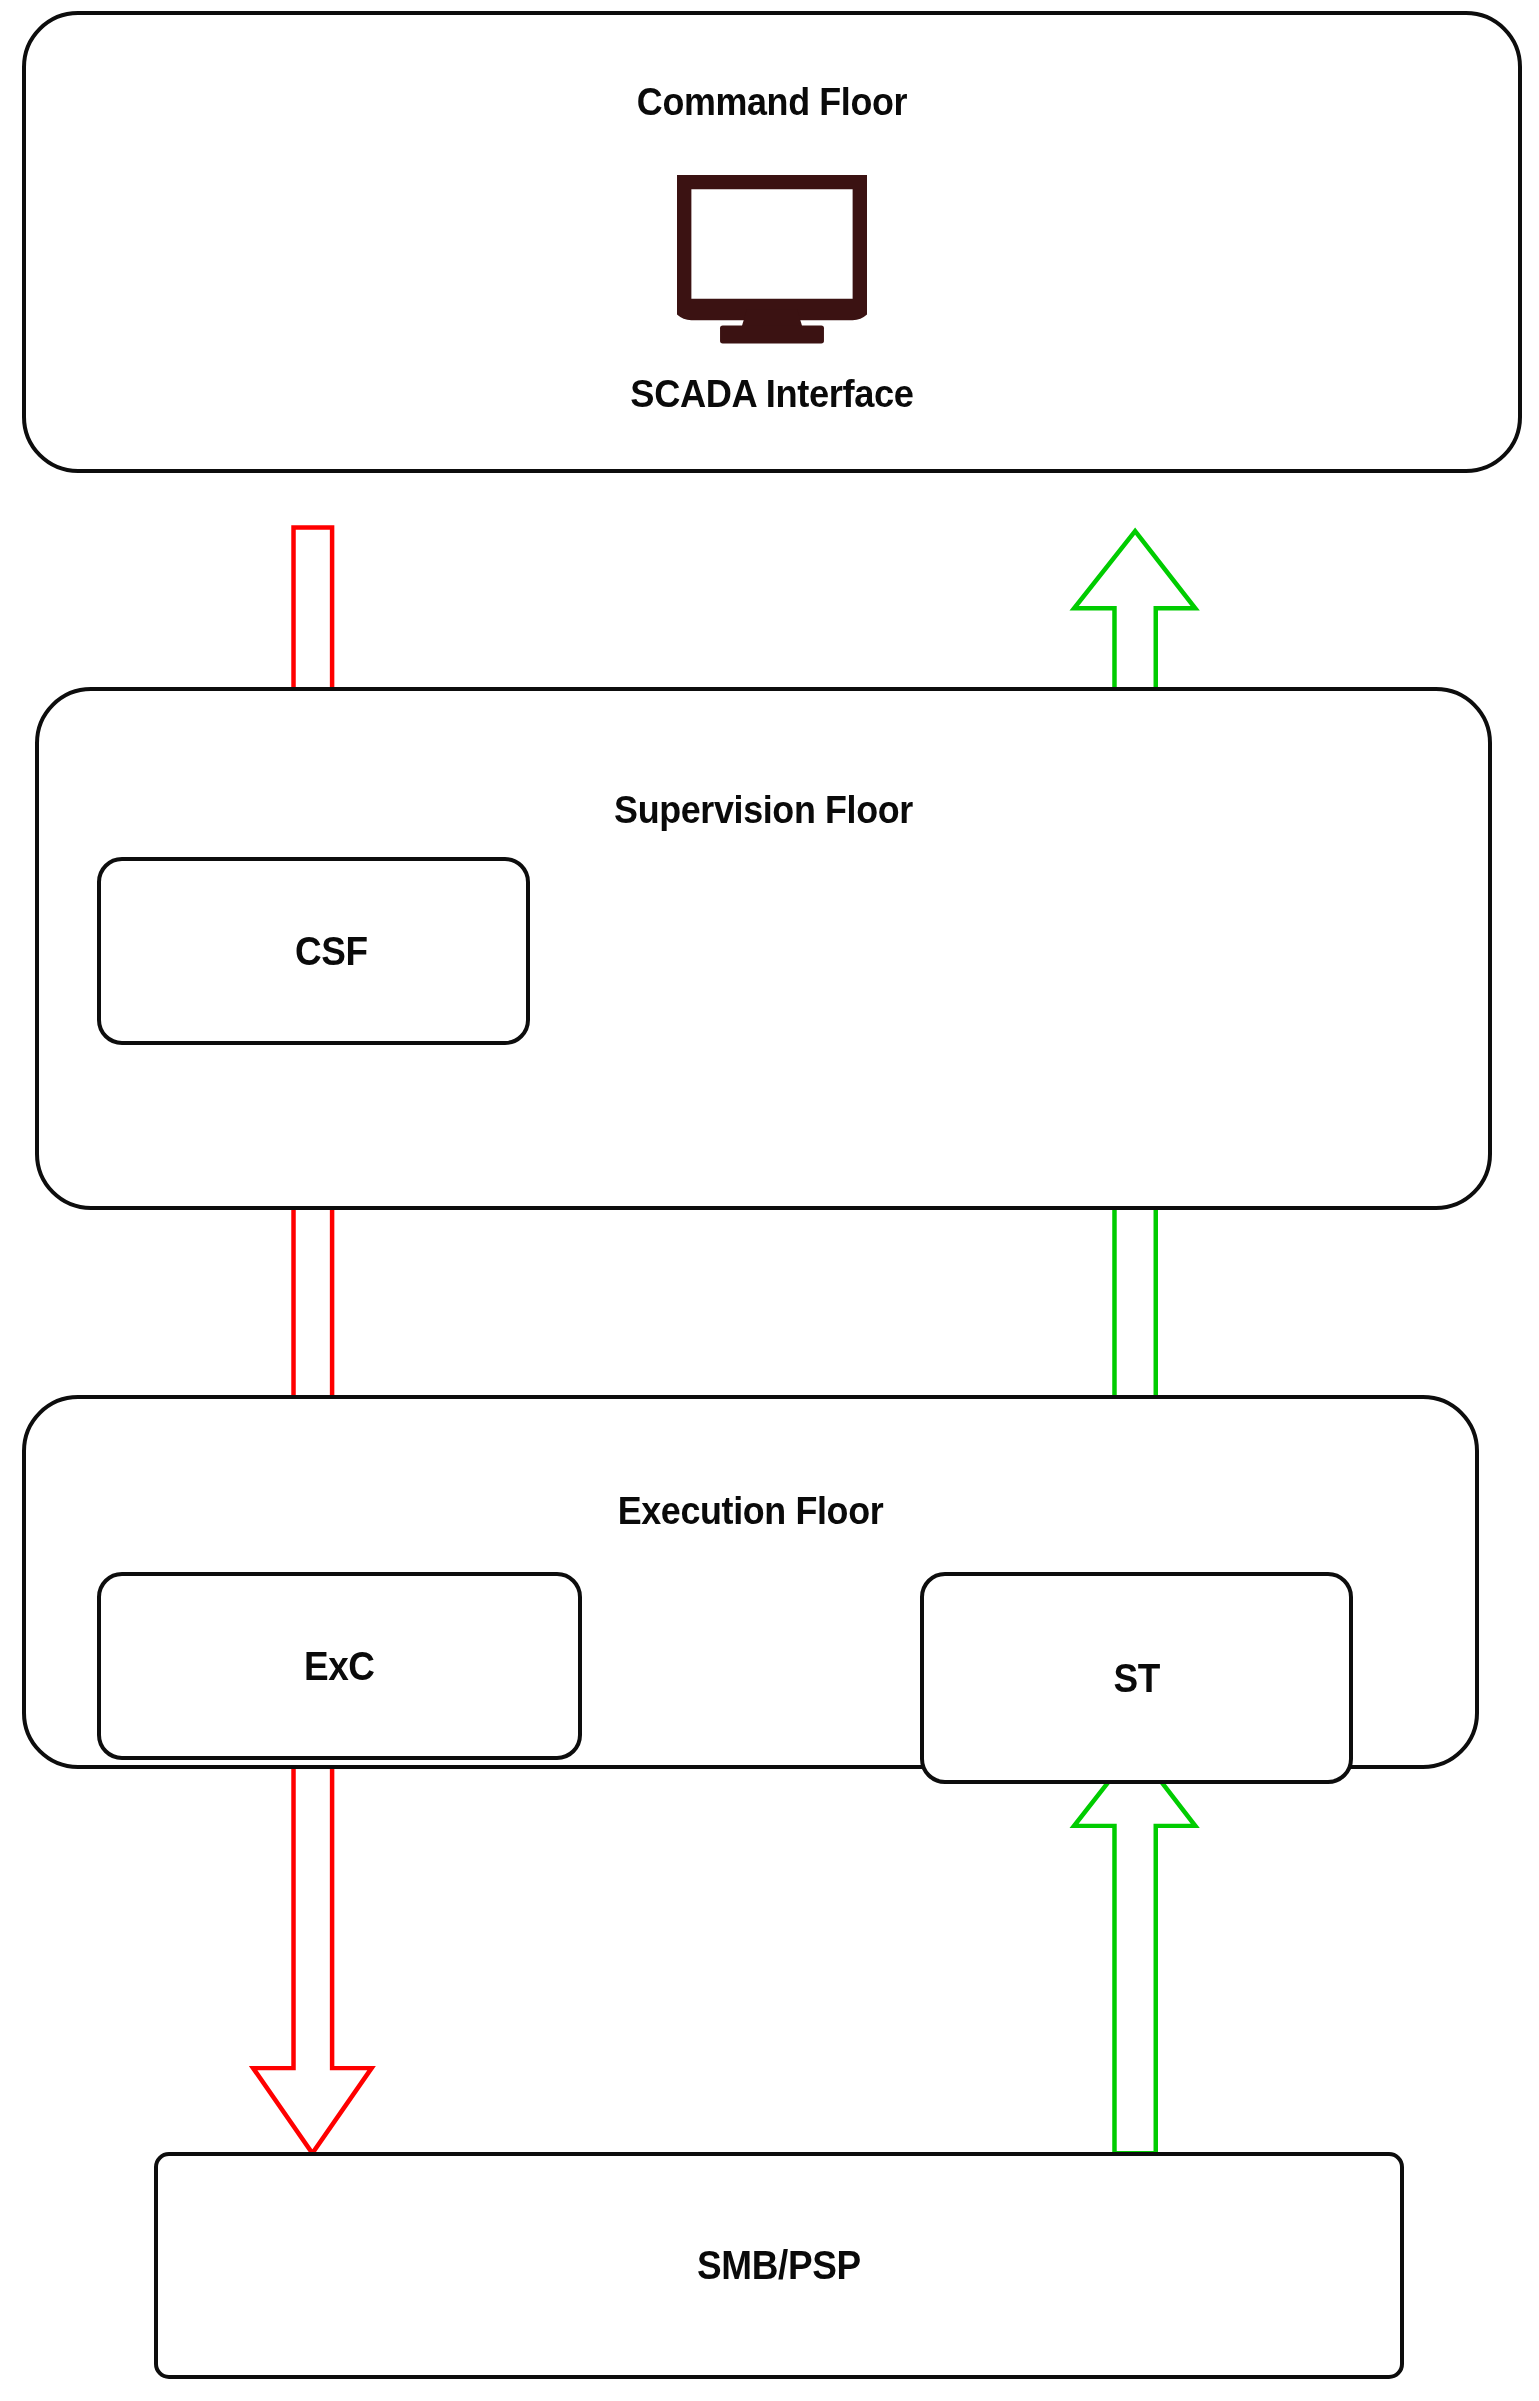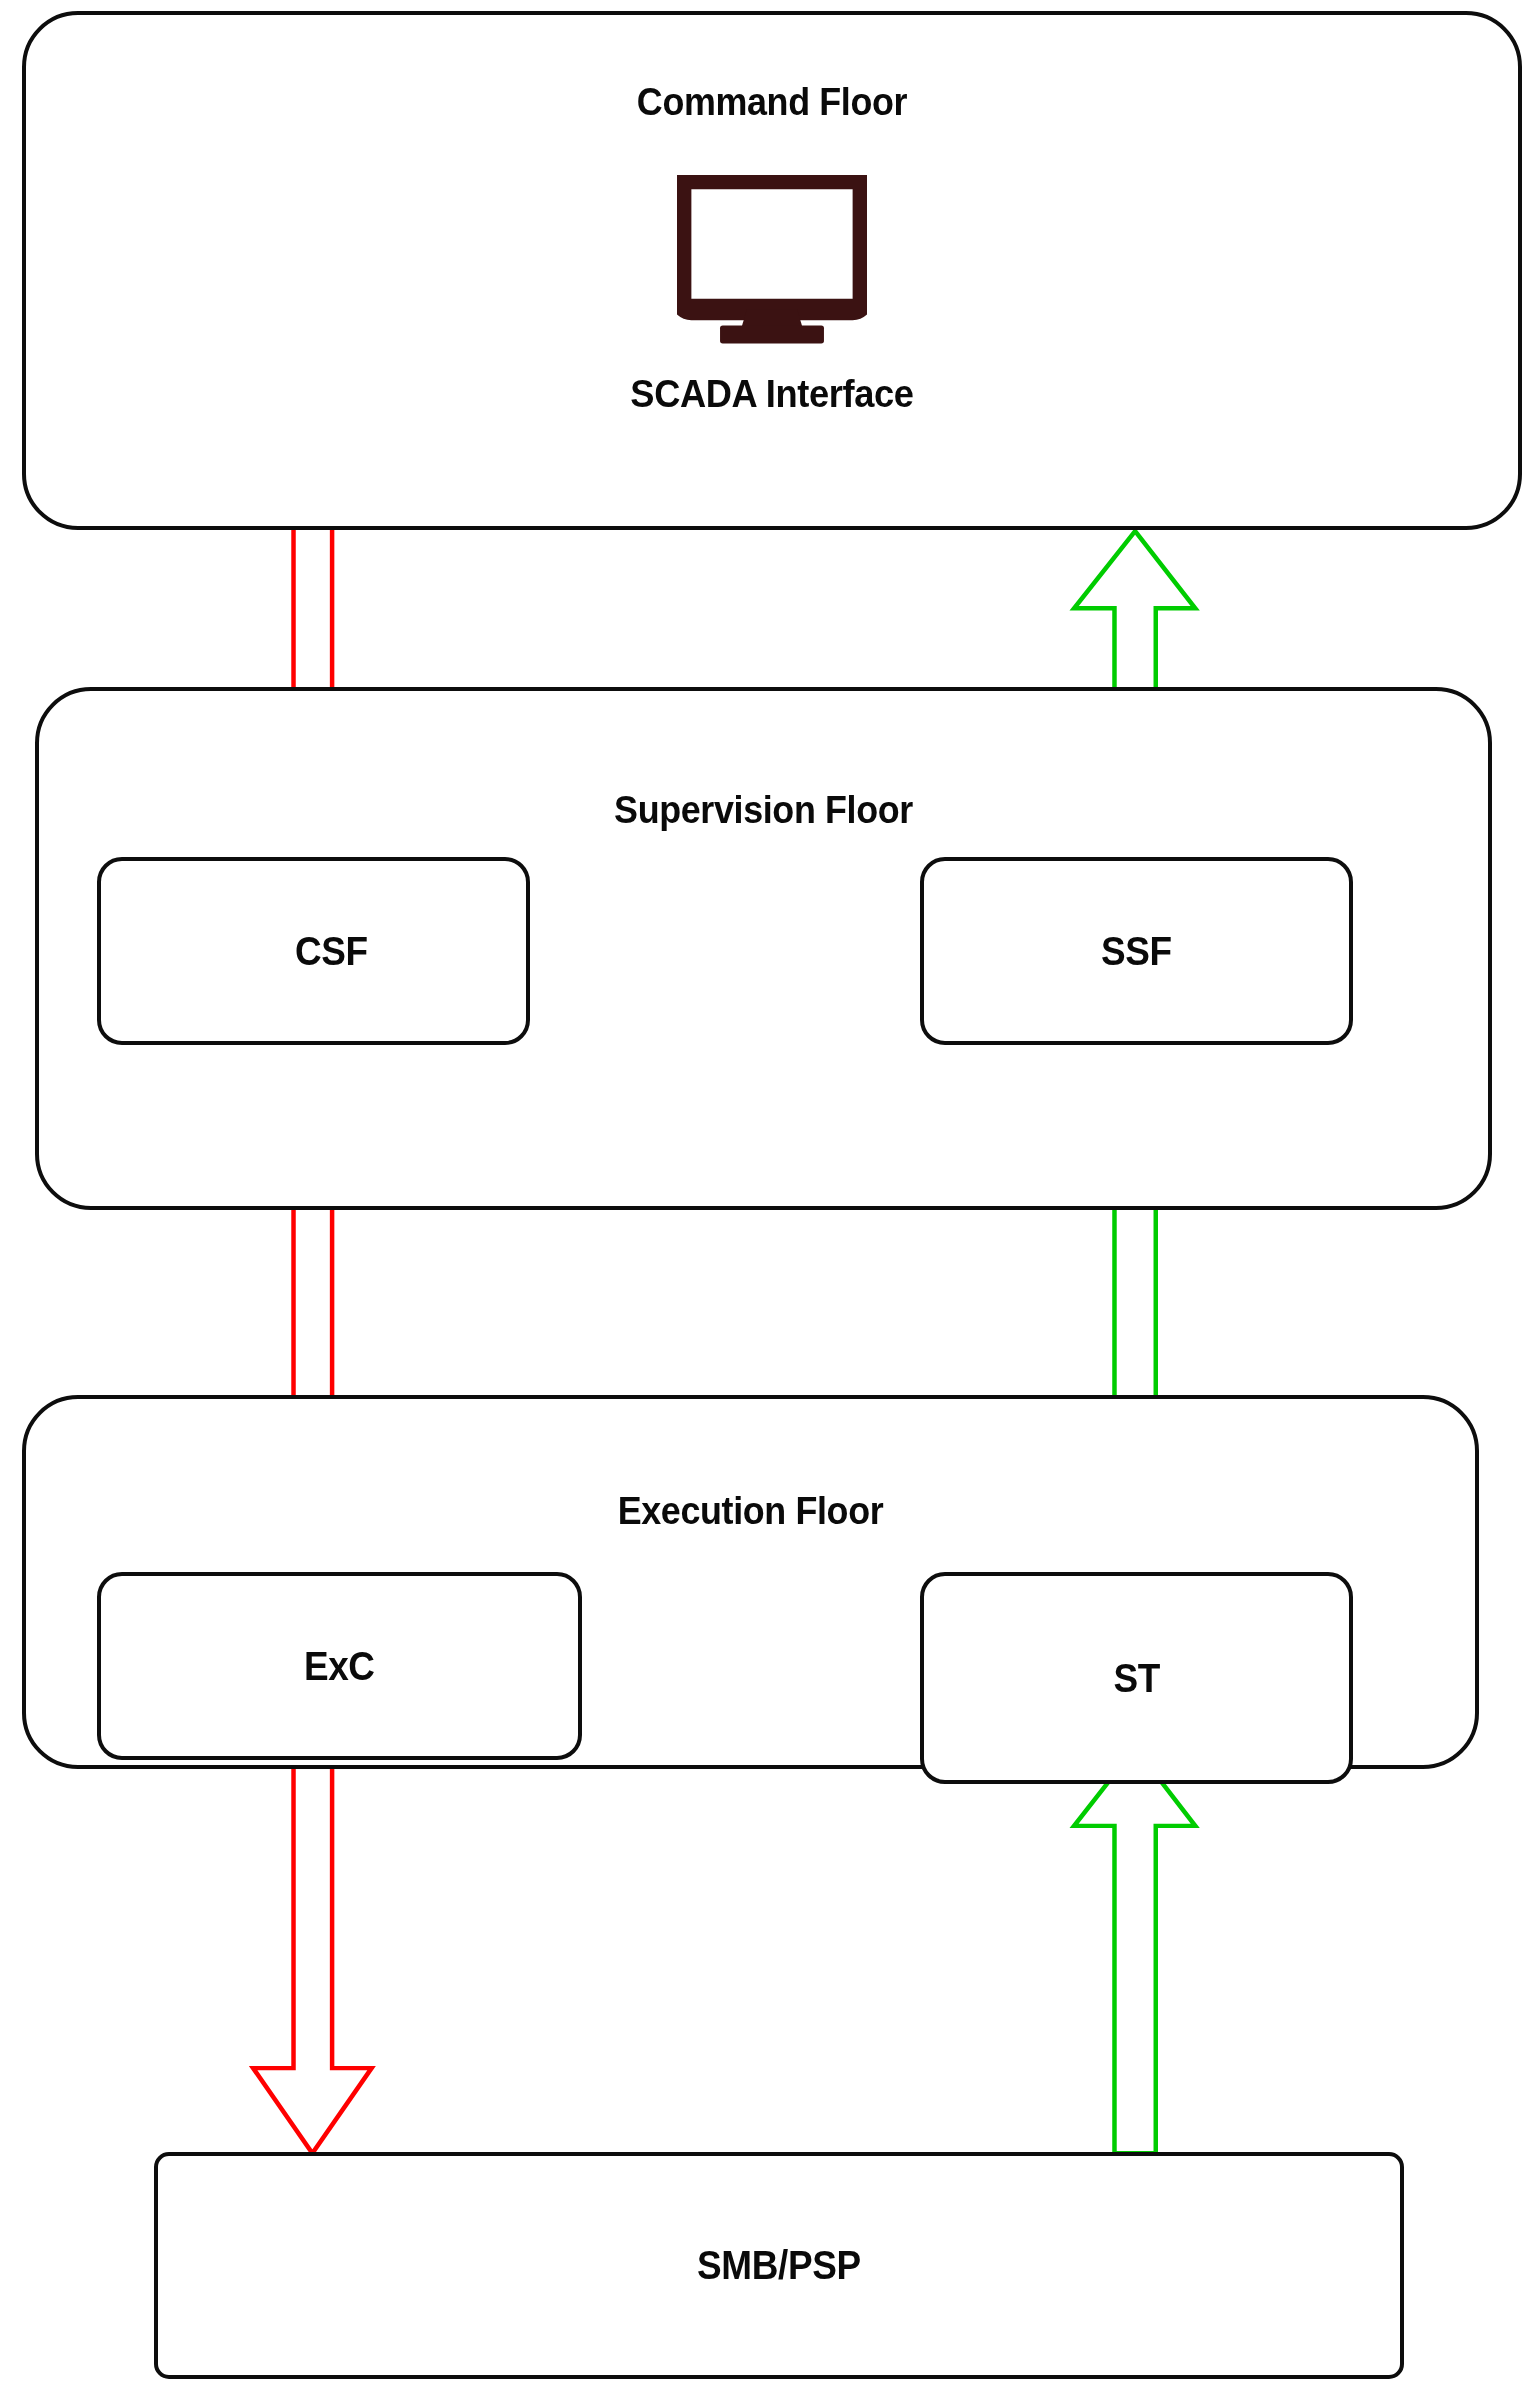--- a/index.html
+++ b/index.html
@@ -89,21 +89,21 @@
 
     <polygon points="327,1960 370,1960 370,2305 414,2305 348,2400 282,2305 327,2305" fill="#ffffff" stroke="#ff0000" stroke-width="5" stroke-linejoin="miter"></polygon>
 
     <polygon points="1242,2400 1288,2400 1288,2035 1332,2035 1265,1948 1197,2035 1242,2035" fill="#ffffff" stroke="#00cc00" stroke-width="5" stroke-linejoin="miter"></polygon>
 
     <polygon points="1242,1750 1288,1750 1288,1255 1332,1255 1265,1168 1197,1255 1242,1255" fill="#ffffff" stroke="#00cc00" stroke-width="5" stroke-linejoin="miter"></polygon>
 
     <polygon points="1242,952 1288,952 1288,678 1332,678 1265,592 1197,678 1242,678" fill="#ffffff" stroke="#00cc00" stroke-width="5" stroke-linejoin="miter"></polygon>
   </svg>
 
-  <div class="floor" style="left:21.5px; top:10.8px; width:1500px; height:519px;">
+  <div class="floor" style="left:21.5px; top:10.8px; width:1500px; height:462px;">
     <div class="floor-title" style="top:65px;">Command Floor</div>
 
     <div class="monitor-icon" style="left:50%; top:160px; transform:translateX(-50%);">
       <svg width="190" height="172" viewBox="0 0 212 192" xmlns="http://www.w3.org/2000/svg">
         <rect x="4" y="4" width="204" height="146" rx="12" ry="12" fill="none" stroke="#3b1212" stroke-width="24"></rect>
         <path d="M 78 150 L 134 150 L 140 170 L 72 170 Z" fill="#3b1212"></path>
         <rect x="48" y="168" width="116" height="20" rx="3" ry="3" fill="#3b1212"></rect>
       </svg>
     </div>
 
@@ -111,23 +111,20 @@
   </div>
 
   <div class="floor" style="left:35px; top:687px; width:1457px; height:523px;">
     <div class="floor-title" style="top:97px;">Supervision Floor</div>
   </div>
 
   <div class="node" style="left:97px; top:857px; width:433px; height:188px;padding-left:36px;">
     <span class="node-label">CSF</span>
   </div>
 
-  <div class="node" style="left:920px; top:857px; width:433px; height:188px;">
-    <span class="node-label">SSF</span>
-  </div>
 
   <div class="floor" style="left:21.5px; top:1395px; width:1457px; height:374px;">
     <div class="floor-title" style="top:90px;">Execution Floor</div>
   </div>
 
   <div class="node" style="left:97px; top:1572px; width:485px; height:188px;">
     <span class="node-label">ExC</span>
   </div>
 
   <div class="node" style="left:920px; top:1572px; width:433px; height:212px;">

